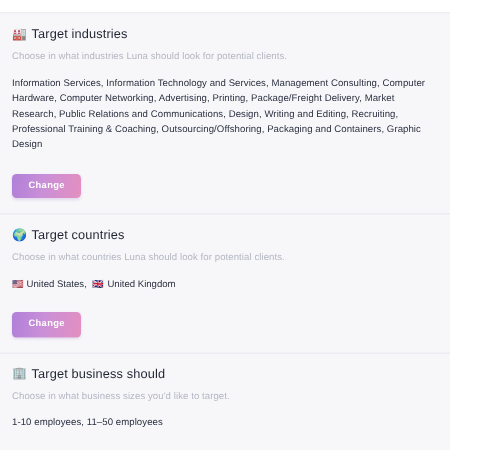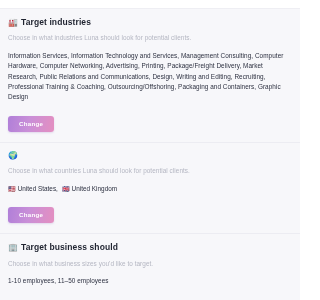--- a/index.html
+++ b/index.html
@@ -52,21 +52,21 @@
   .sec-icon {
     font-size: 8px;
     line-height: 1;
     display: inline-block;
     width: 9px;
     text-align: center;
     filter: saturate(0.85);
   }
   .sec-title {
     font-size: 8.5px;
-    font-weight: bold;
+    font-weight: normal;
     color: #1f2330;
     letter-spacing: 0.1px;
     line-height: 1.1;
   }
 
   .sec-desc {
     font-size: 6.4px;
     color: #b4b6c2;
     line-height: 1.35;
     margin: 0 0 8px 0;
@@ -135,20 +135,21 @@
         <span class="sec-title">Target industries</span>
       </div>
       <div class="sec-desc">Choose in what industries Luna should look for potential clients.</div>
       <div class="sec-value nowrap-clip">Information Services, Information Technology and Services, Management Consulting, Computer Hardware, Computer Networking, Advertising, Printing, Package/Freight Delivery, Market Research, Public Relations and Communications, Design, Writing and Editing, Recruiting, Professional Training &amp; Coaching, Outsourcing/Offshoring, Packaging and Containers, Graphic Design</div>
       <button class="btn-change">Change</button>
     </div>
 
     <div class="section">
       <div class="sec-head">
         <span class="sec-icon">🌍</span>
+        <span class="sec-title">Target countries</span>
       </div>
       <div class="sec-desc">Choose in what countries Luna should look for potential clients.</div>
       <div class="value-row">
         <span class="flag">🇺🇸</span>
         <span class="chip-text">United States,</span>
         <span class="flag">🇬🇧</span>
         <span class="chip-text">United Kingdom</span>
       </div>
       <button class="btn-change">Change</button>
     </div>

